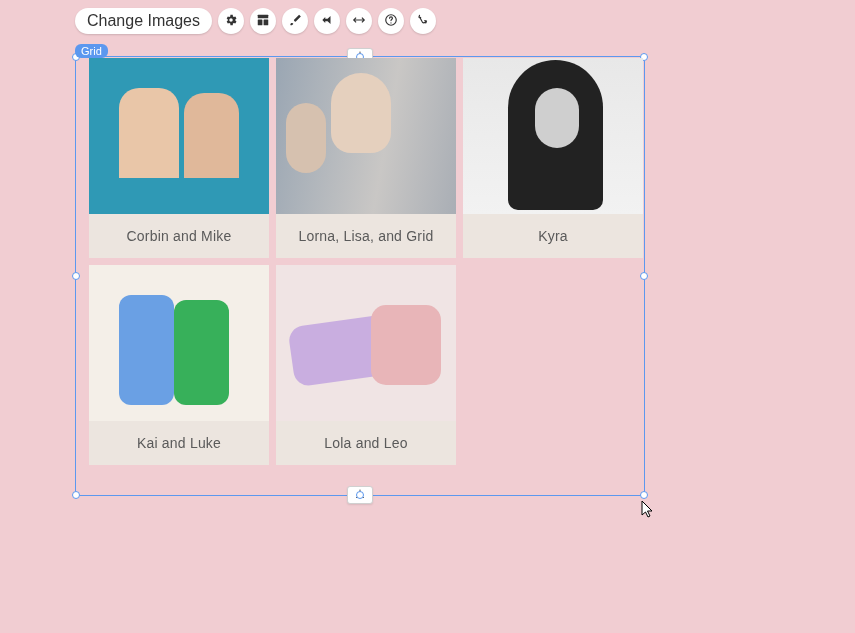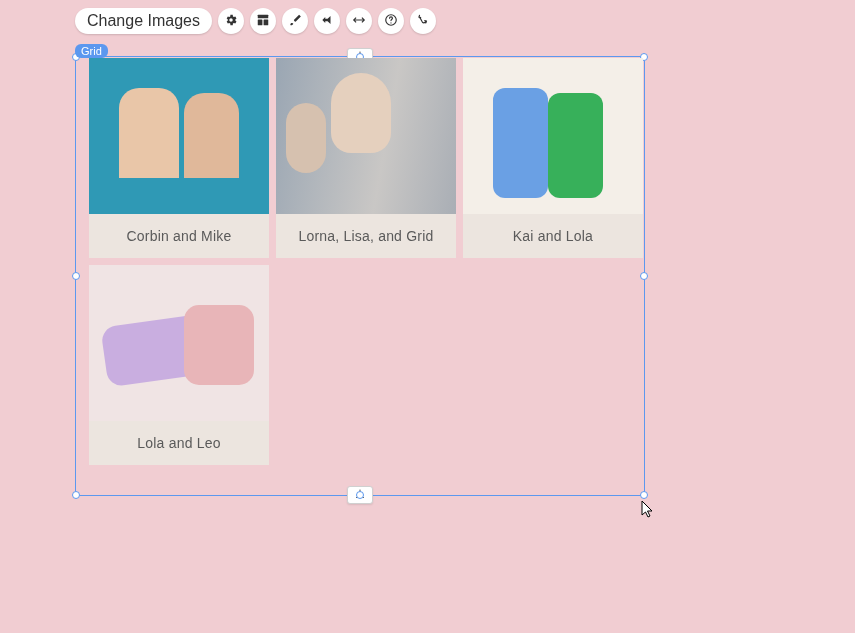--- a/index.html
+++ b/index.html
@@ -261,22 +261,26 @@
   <div class="grid">
     <div class="grid-item">
       <div class="grid-img img1"></div>
       <div class="caption">Corbin and Mike</div>
     </div>
     <div class="grid-item">
       <div class="grid-img img2"></div>
       <div class="caption">Lorna, Lisa, and Grid</div>
     </div>
     <div class="grid-item">
+      <div class="grid-img img3"></div>
+      <div class="caption">Kyra</div>
+    </div>
+    <div class="grid-item">
       <div class="grid-img img5"></div>
-      <div class="caption">Kai and Lola</div>
+      <div class="caption">Kai and Luke</div>
     </div>
     <div class="grid-item">
       <div class="grid-img img6"></div>
       <div class="caption">Lola and Leo</div>
     </div>
   </div>
 </div>
 
 <div class="cursor">
   <svg viewBox="0 0 14 18">

